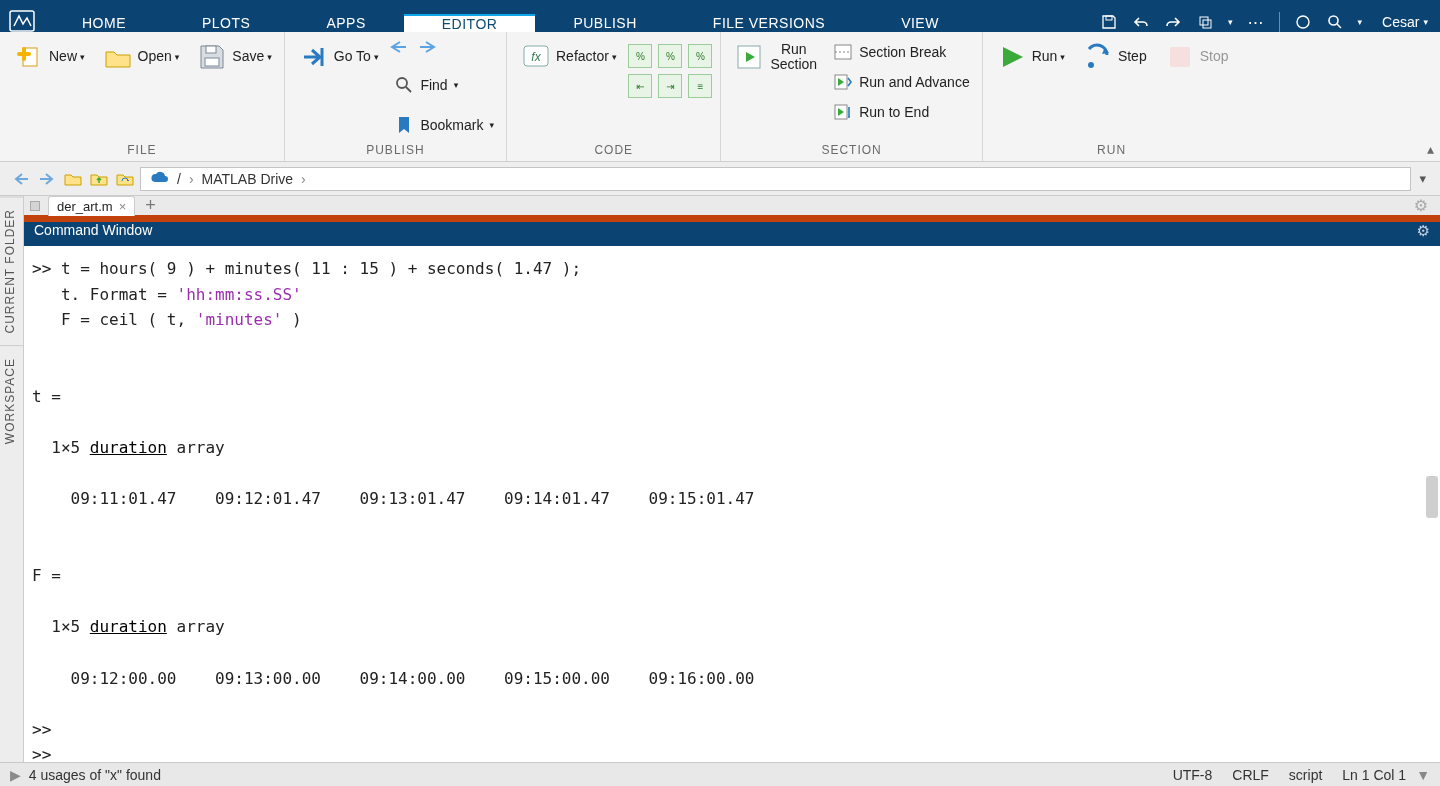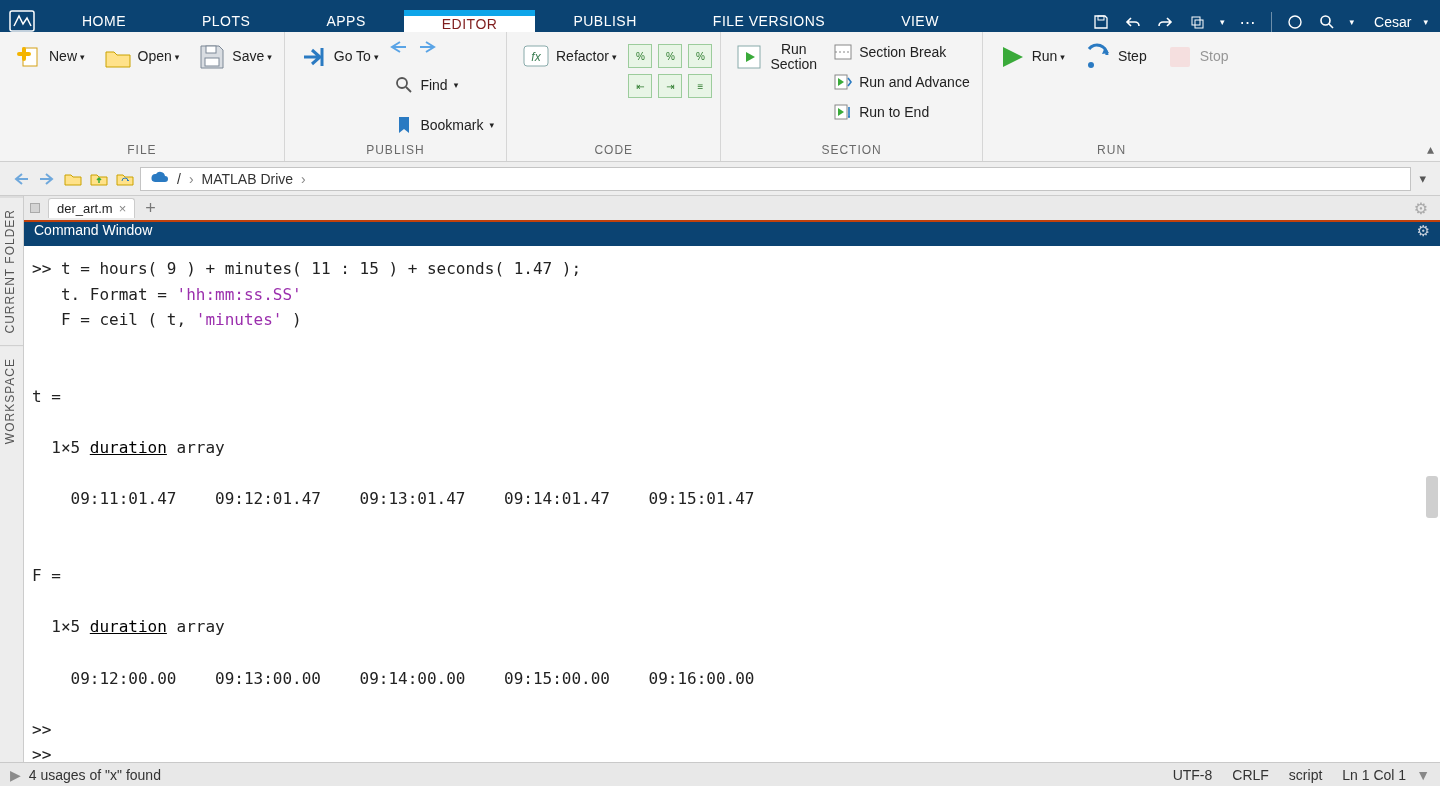--- a/index.html
+++ b/index.html
@@ -30,30 +30,30 @@
   }
   .top-menubar .tabs { display: flex; }
   .top-menubar .tab {
     padding: 0 38px;
     display:flex; align-items:center;
     cursor: pointer;
     letter-spacing: .5px;
   }
   .top-menubar .tab.active {
     background: #fff;
-    color: #7f1d1d;
-    border-top: 6px solid #0ea5e9;
+    color: #0c4a6e;
+    border-top: 2px solid #0ea5e9;
   }
   .top-menubar .spacer { flex: 1; }
   .top-menubar .right-icons {
     display:flex; align-items:center; gap:14px; padding: 0 12px;
   }
   .top-menubar .right-icons .ic { width:18px; height:18px; display:flex; align-items:center; justify-content:center; cursor:pointer; }
   .top-menubar .divider-v { width:1px; height:20px; background: rgba(255,255,255,.4); }
-  .top-menubar .user { cursor:pointer; display:flex; align-items:center; gap:12px; font-size:14px; padding-left:6px;}
+  .top-menubar .user { cursor:pointer; display:flex; align-items:center; gap:4px; font-size:14px; padding-left:6px;}
   .tri-down  { font-size:9px; }
 
   
   .ribbon {
     background: #f4f4f4;
     border-bottom: 1px solid #cfcfcf;
     display:flex;
     height: 130px;
     position:relative;
   }
@@ -106,21 +106,21 @@
     display:flex; flex-direction:column;
   }
   .side-tab {
     writing-mode: vertical-rl; transform: rotate(180deg);
     padding:12px 3px; font-size:12px; letter-spacing:1px; color:#555;
     border-bottom:1px solid #ccc; cursor:pointer; text-align:center;
   }
   .content-col { flex:1; display:flex; flex-direction:column; min-width:0; }
 
   .file-tabs {
-    height:26px; background:#eaeaea; border-bottom:2px solid #c2410c;
+    height:26px; background:#eaeaea; border-bottom:7px solid #c2410c;
     display:flex; align-items:center; gap:4px; padding:0 6px;
   }
   .file-tabs .square { width:10px; height:10px; background:#d4d4d4; border:1px solid #aaa; margin-right:4px; cursor:pointer; }
   .file-tab {
     background:#fff; border:1px solid #ccc; border-bottom:none;
     padding:2px 8px; display:flex; align-items:center; gap:6px; font-size:13px; cursor:pointer;
     border-top-left-radius:3px; border-top-right-radius:3px;
   }
   .file-tab .close { color:#888; cursor:pointer; font-size:13px; }
   .file-tabs .plus { color:#777; font-size:18px; cursor:pointer; padding:0 6px; }

